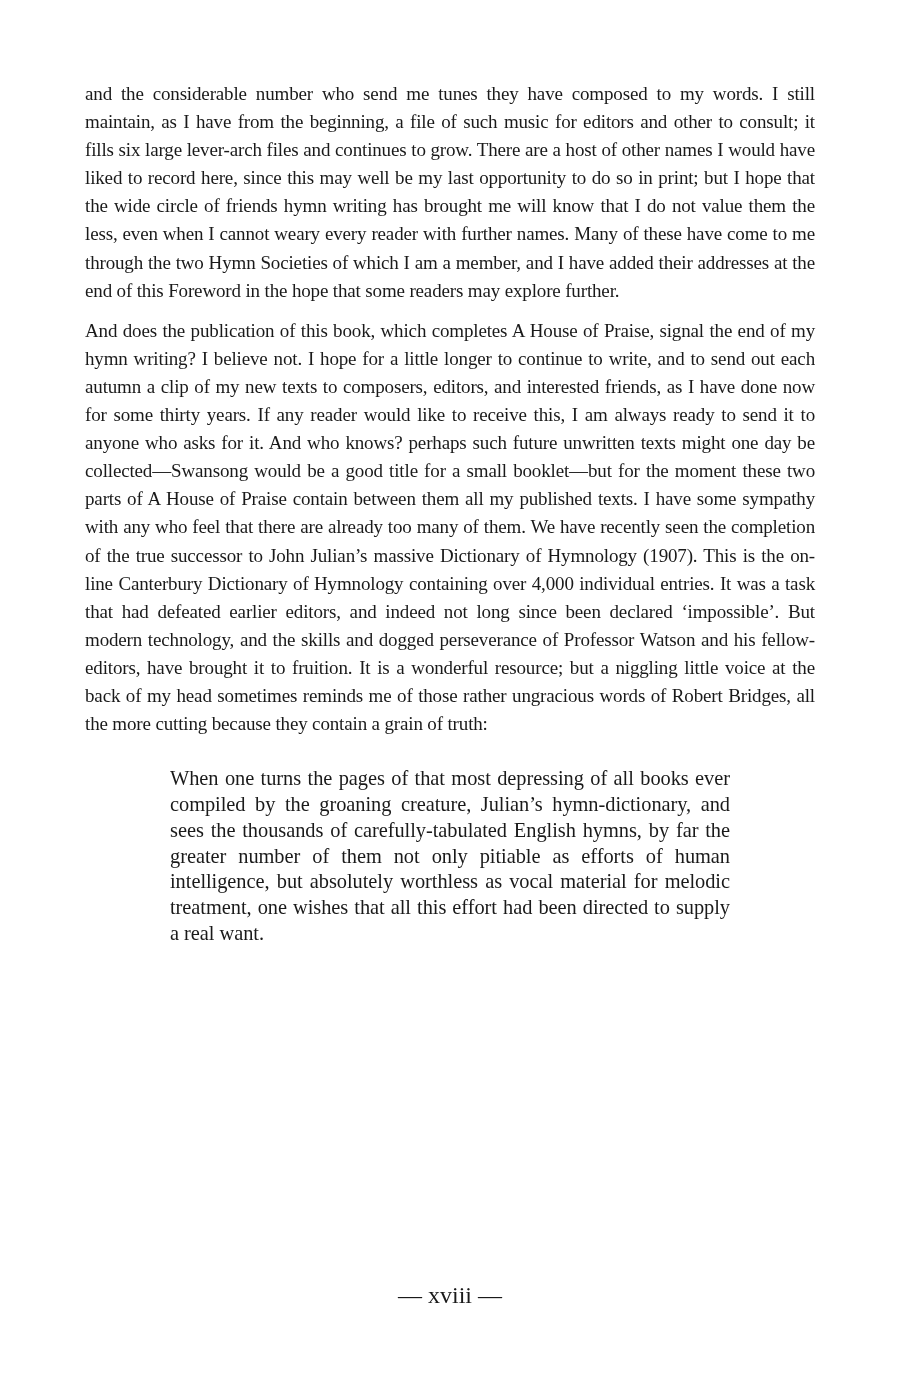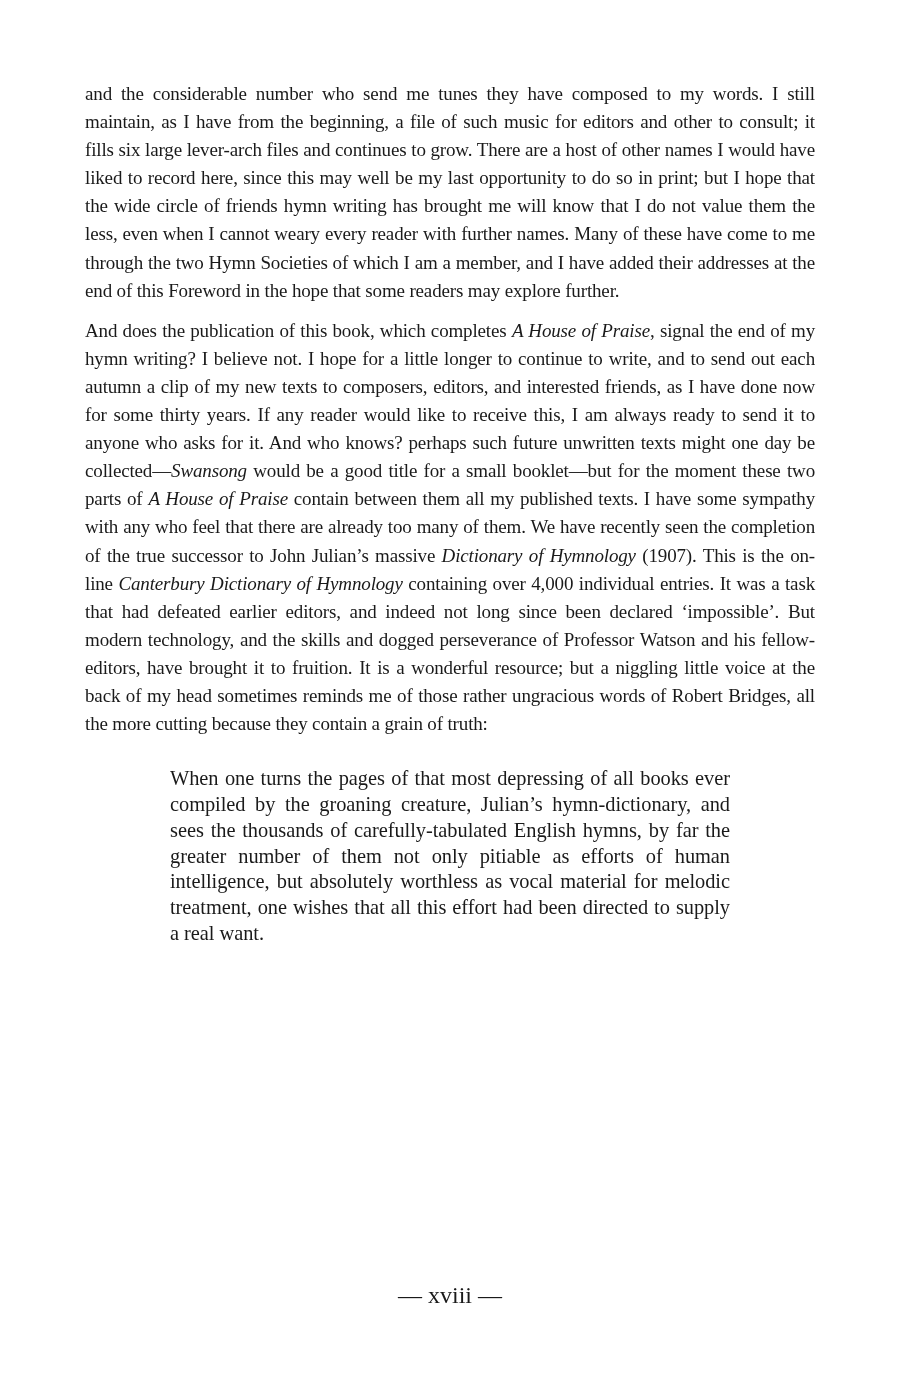--- a/index.html
+++ b/index.html
@@ -22,21 +22,21 @@
       width: 730px;
     }
     .para {
       margin: 0 0 12px 0;
       font-size: 19px;
       line-height: 28.1px;
       text-align: justify;
       hyphens: manual;
       letter-spacing: -0.15px;
     }
-    .para span.it { font-style: italic; }
+    .para span.it { }
     .quote {
       margin: 28px 0 0 0;
       padding: 0 85px 0 85px;
       font-size: 20.4px;
       line-height: 25.8px;
       text-align: justify;
       letter-spacing: -0.05px;
     }
     .folio {
       position: absolute;

